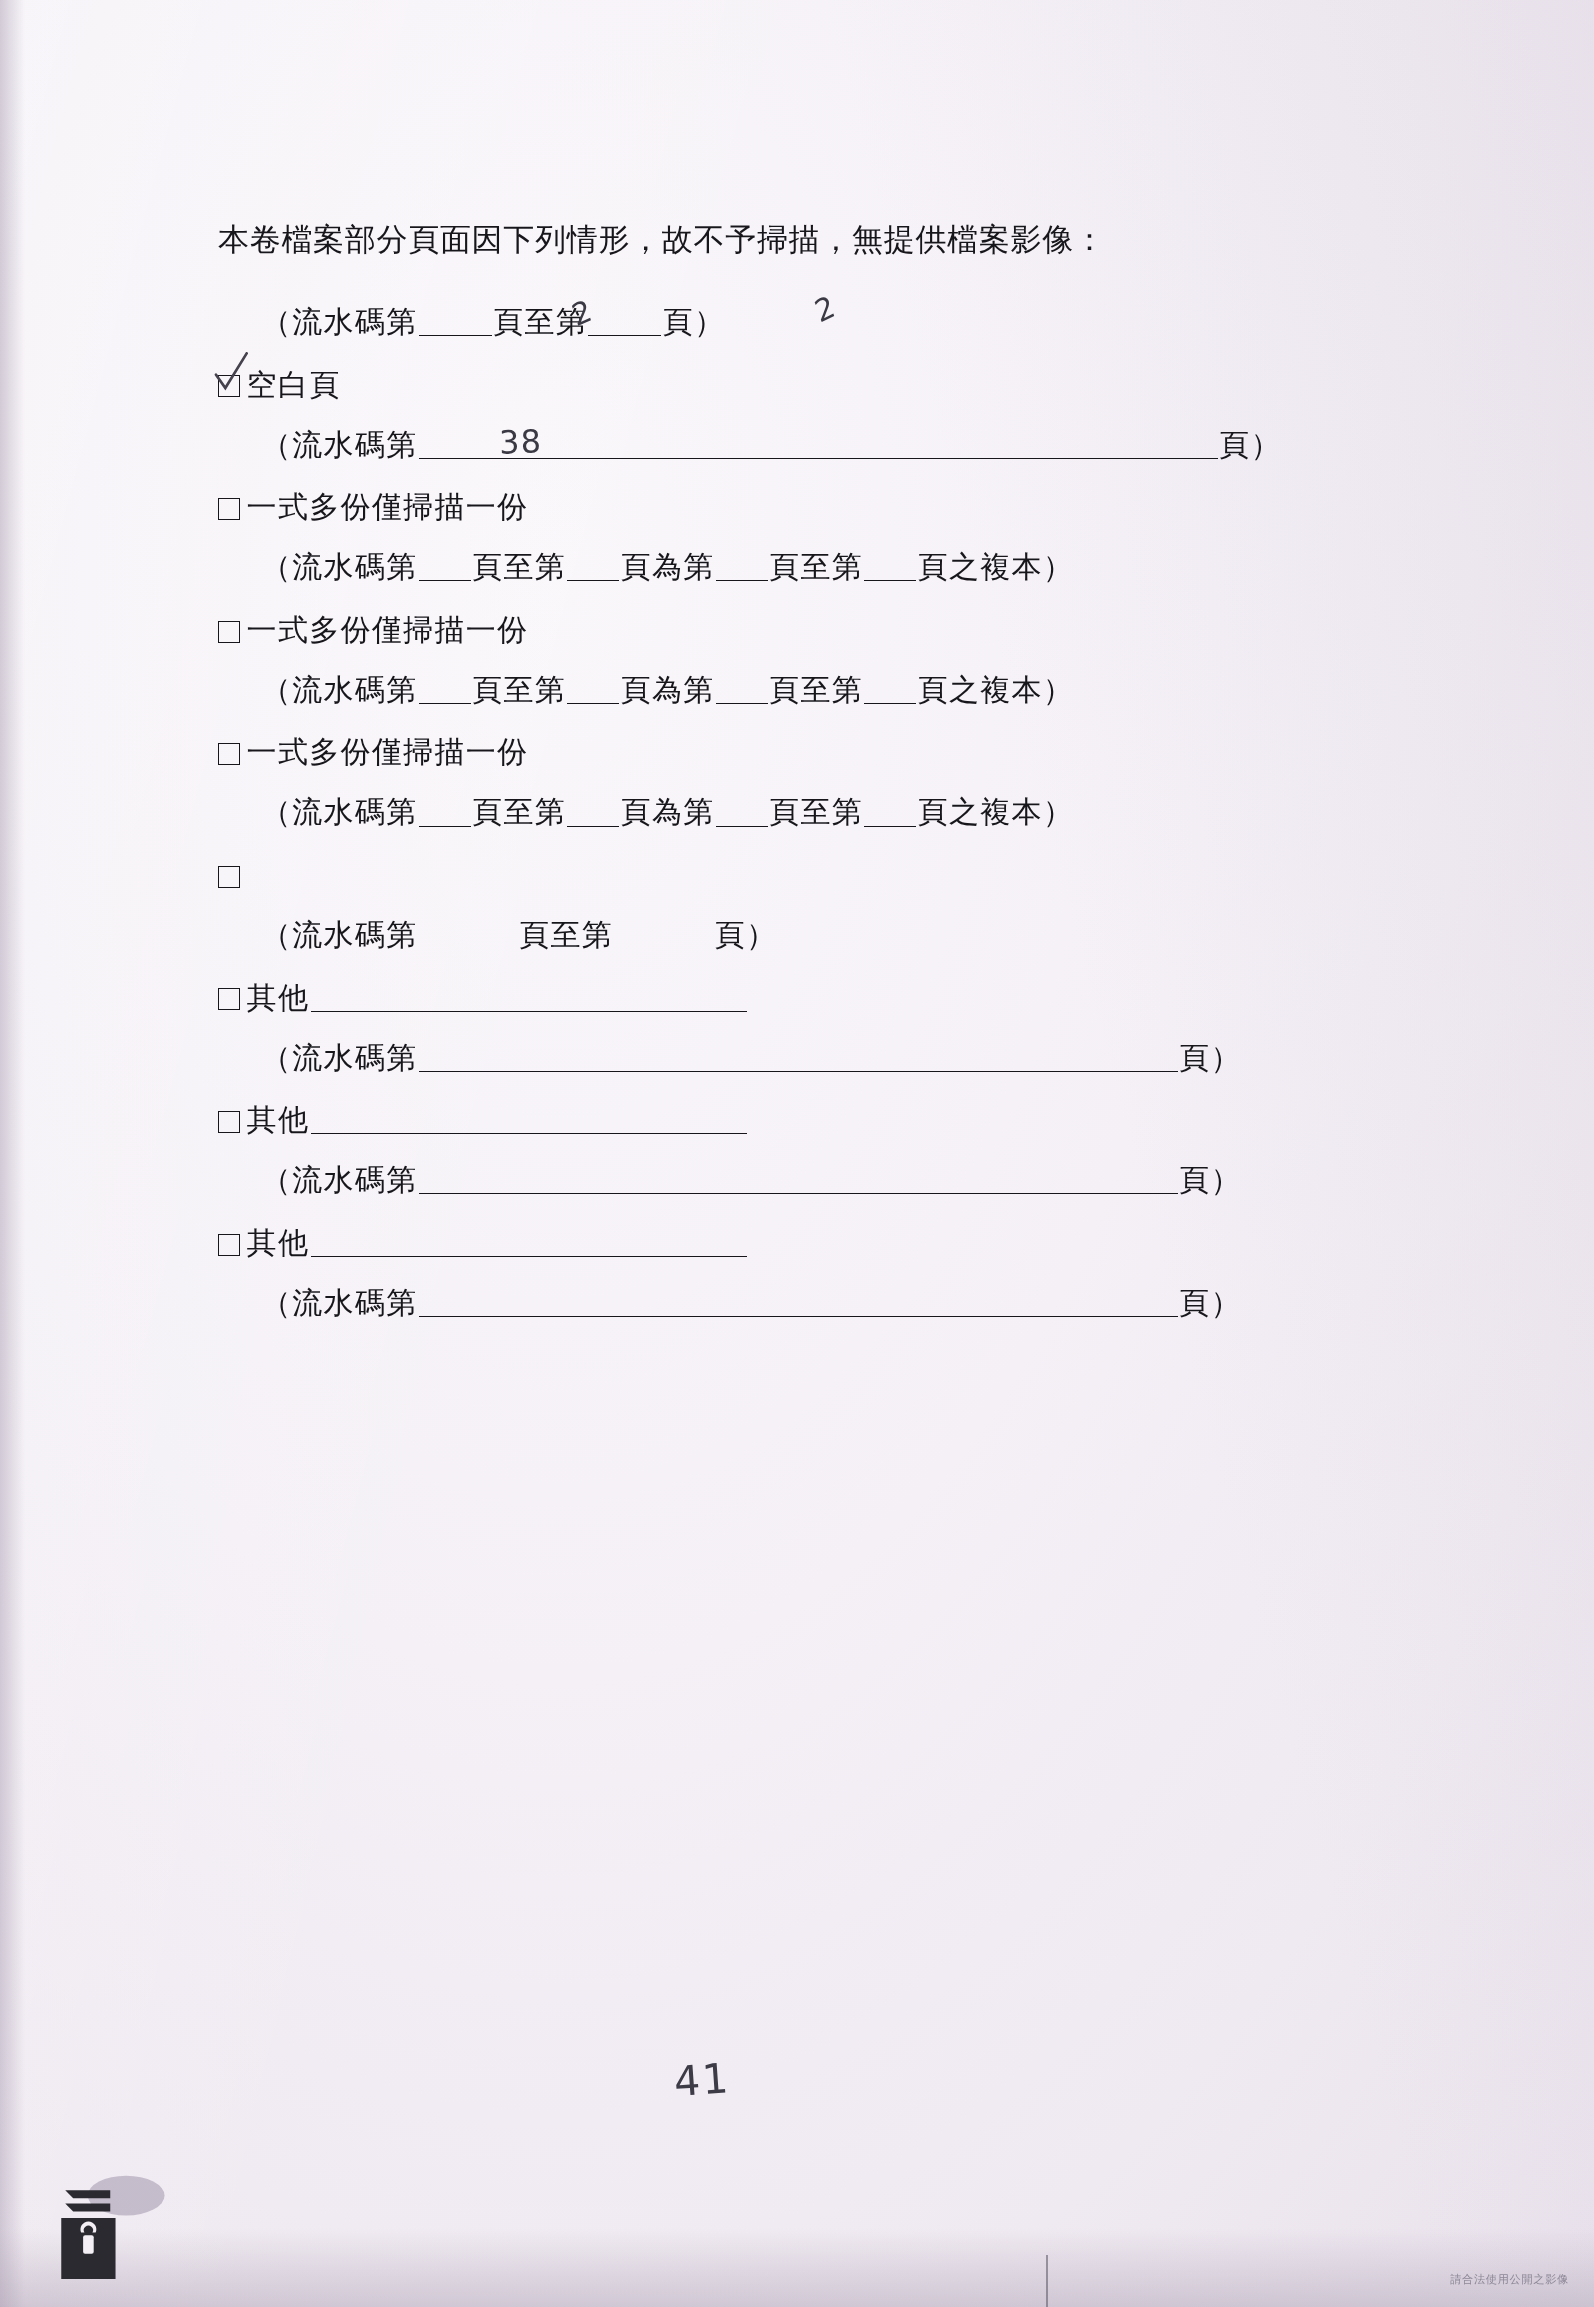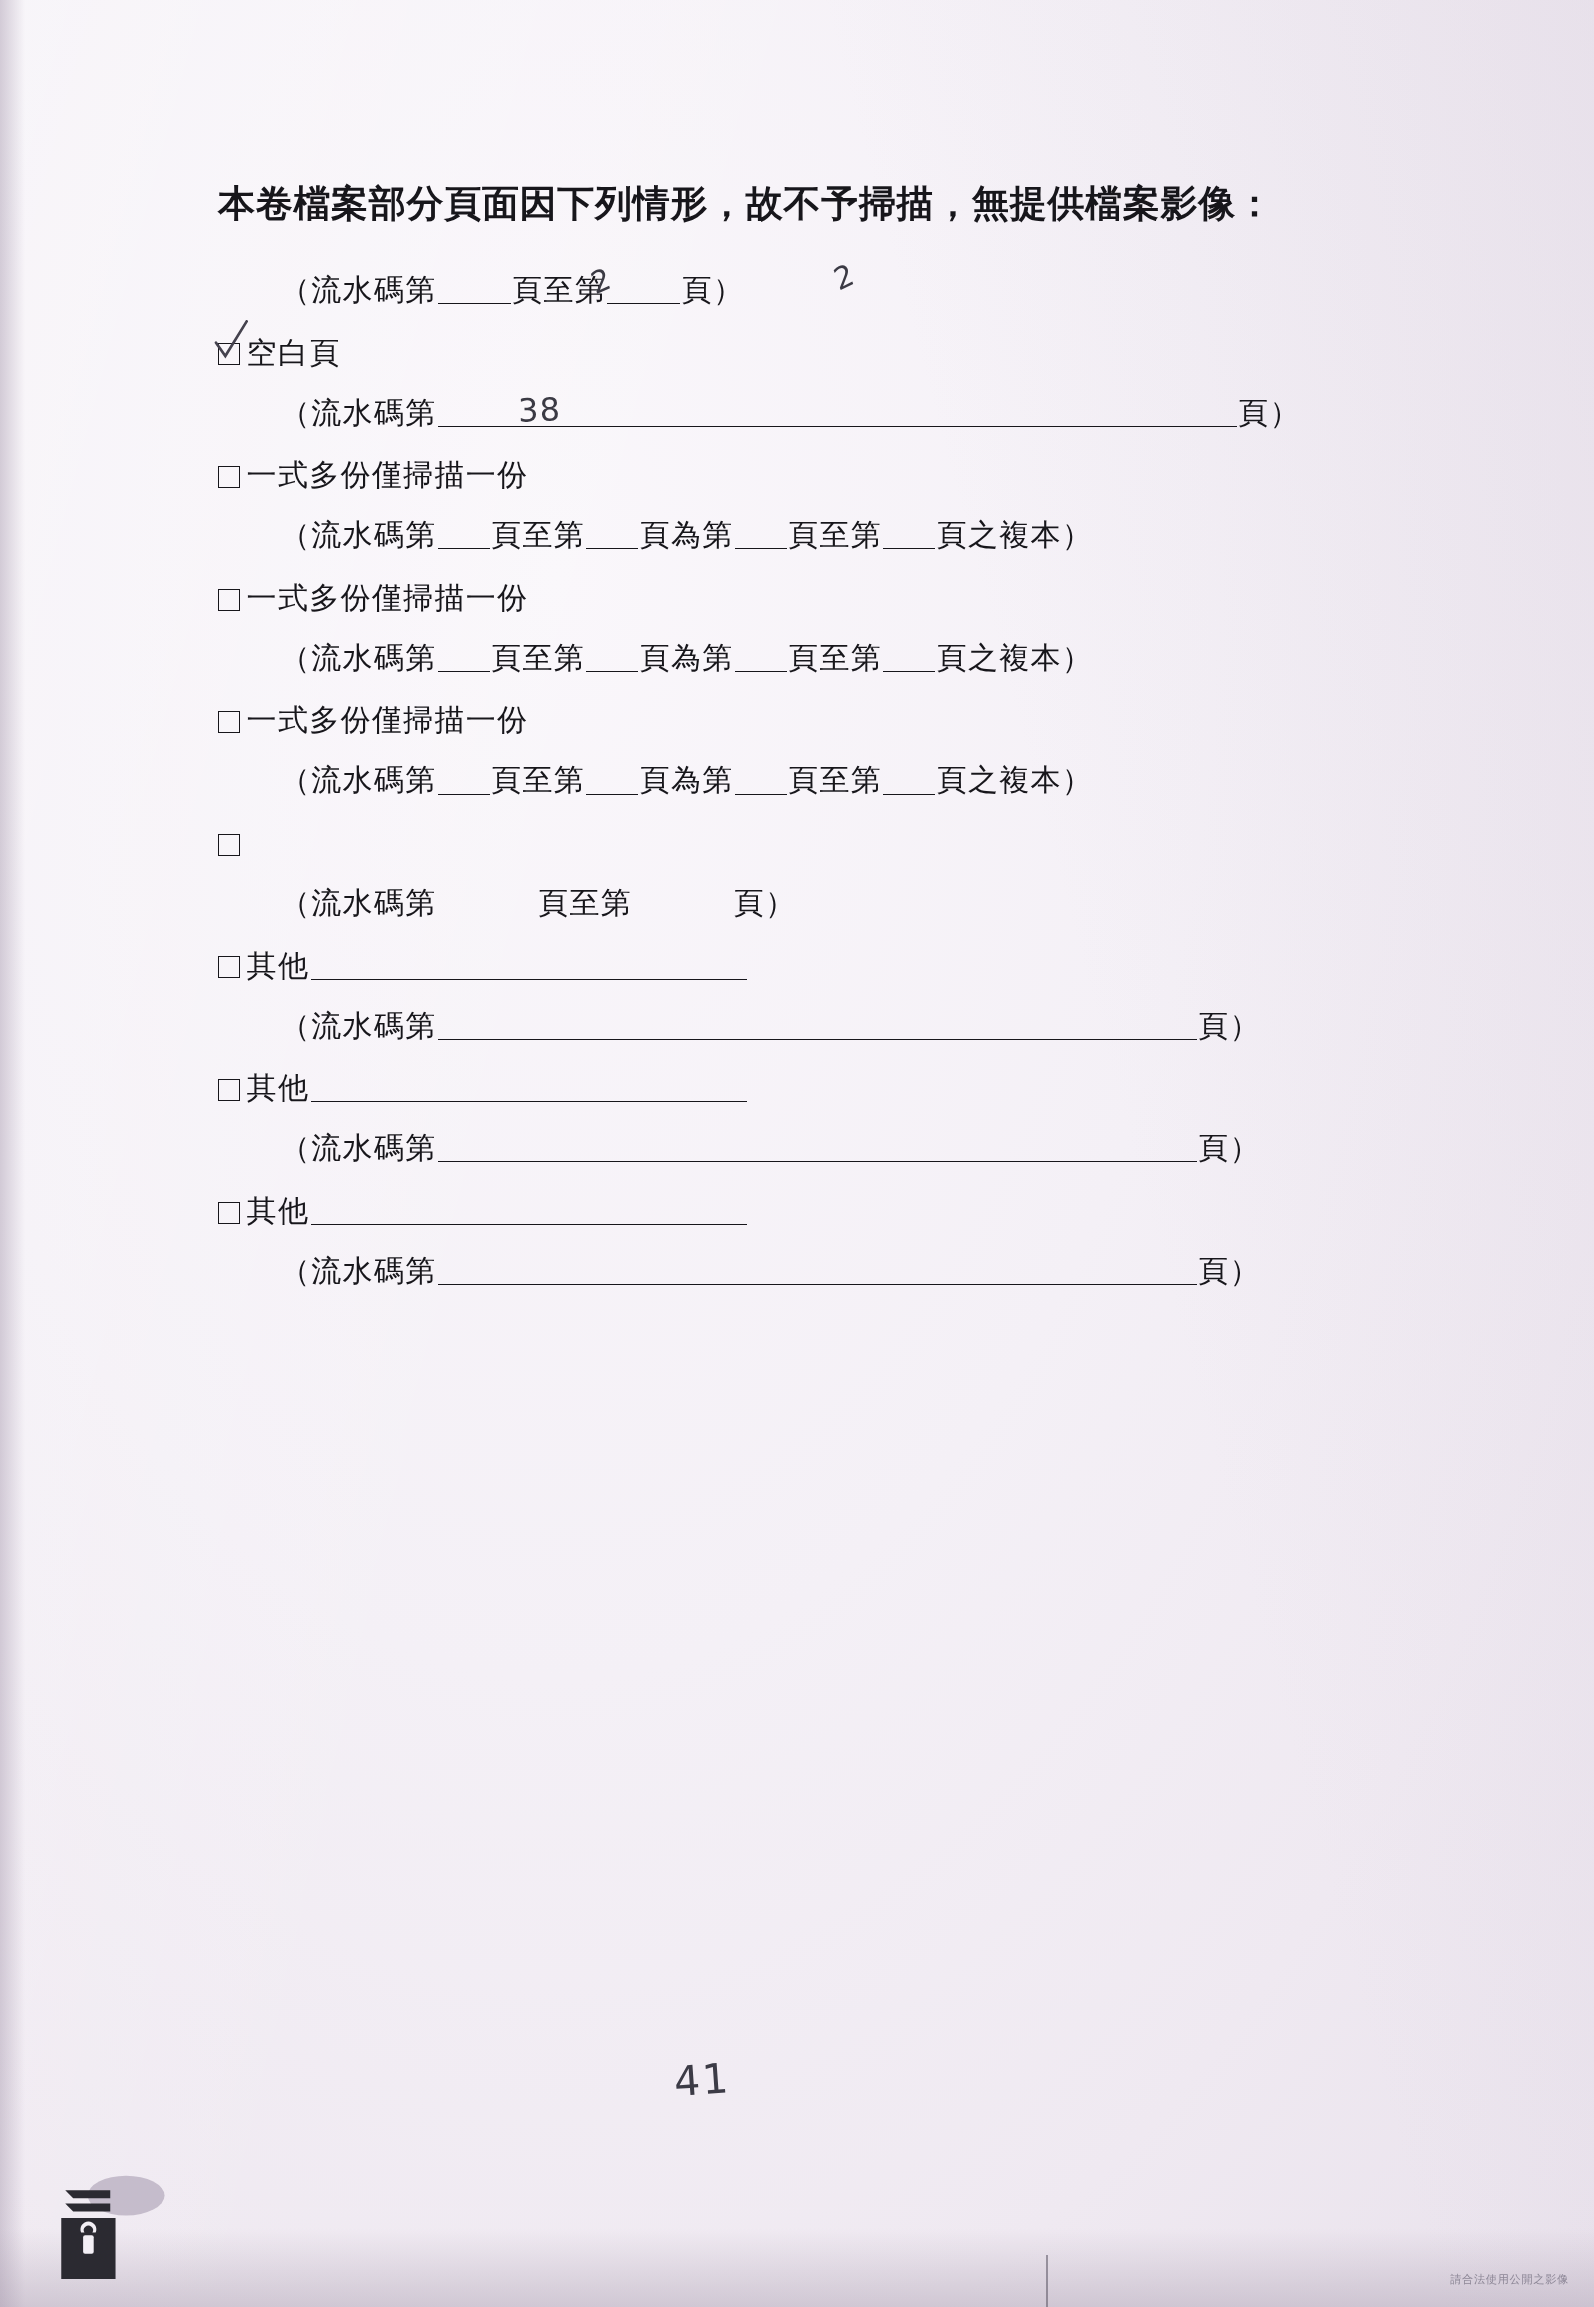--- a/index.html
+++ b/index.html
@@ -45,25 +45,26 @@
   .content {
     position: absolute;
     left: 218px;
     top: 179px;
     width: 1190px;
     color: #17161b;
   }
 
   .doc-title {
     font-family: "DejaVu Serif", serif;
-    font-weight: bold;
-    font-size: 37px;
+    font-weight: normal;
+    font-size: 31px;
     letter-spacing: 0.7px;
     white-space: nowrap;
     margin-bottom: 30px;
+    margin-top: 40px;
   }
 
   .item {
     margin-bottom: 2.6px;
   }
 
   .opt-line {
     display: flex;
     align-items: center;
     font-size: 30px;
@@ -92,21 +93,21 @@
     pointer-events: none;
   }
 
   .opt-label {
     white-space: nowrap;
   }
 
   .sub-line {
     font-size: 30px;
     letter-spacing: 1.3px;
-    margin-left: 62px;
+    margin-left: 43px;
     height: 63px;
     display: flex;
     align-items: center;
     white-space: nowrap;
     position: relative;
   }
 
   .ul-short {
     display: inline-block;
     border-bottom: 1.7px solid #17161b;

